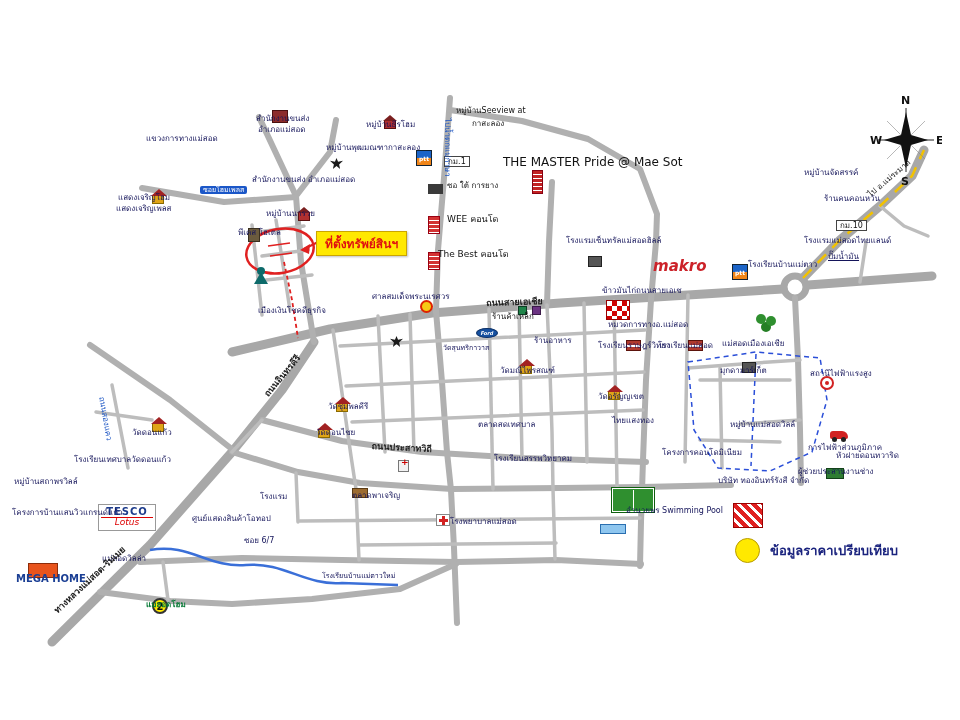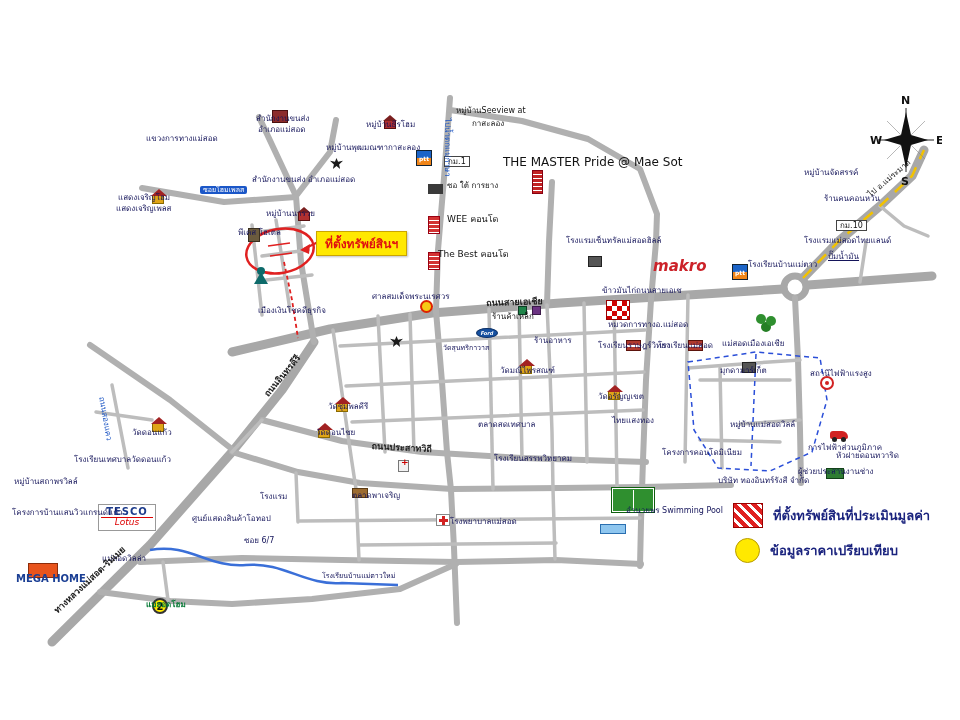--- a/index.html
+++ b/index.html
@@ -291,21 +291,20 @@
       <div class="map-label" style="left: 452px; top: 118px; color: rgb(29, 86, 196); font-size: 8px; transform: rotate(90deg);">ไปน้ำตกแม่กาษา</div>
       <div class="map-label" style="left: 866px; top: 192px; color: rgb(34, 34, 34); font-size: 8px; transform: rotate(-40deg);">ไป อ.แม่ระมาด</div>
       <div class="map-label" style="left: 106px; top: 396px; color: rgb(29, 86, 196); font-size: 8px; transform: rotate(80deg);">ถนนสองแคว</div>
     </div>
 
   <div class="highlight-label">ที่ตั้งทรัพย์สินฯ</div>
 
   <div class="legend">
     <div class="legend-row">
       <div class="sym-hatch"></div>
-      <div class="legend-label">ที่ตั้งทรัพย์สินที่ประเมินมูลค่า</div>
     </div>
     <div class="legend-row">
       <div class="sym-circle"></div>
       <div class="legend-label">ข้อมูลราคาเปรียบเทียบ</div>
     </div>
   </div>
 
   <svg class="compass" width="72" height="96">
     <line x1="36" y1="16" x2="36" y2="80" stroke="#222" stroke-width="1"></line>
     <line x1="8" y1="48" x2="64" y2="48" stroke="#222" stroke-width="1"></line>

